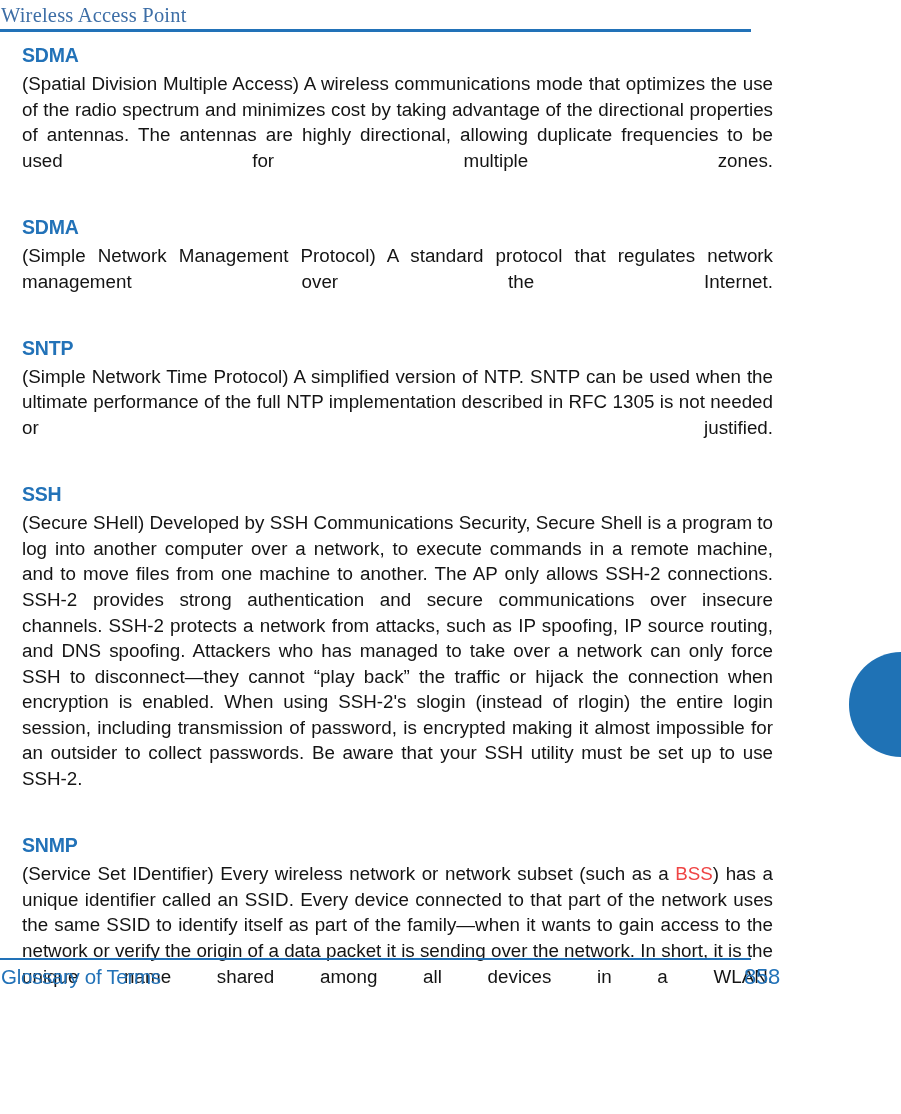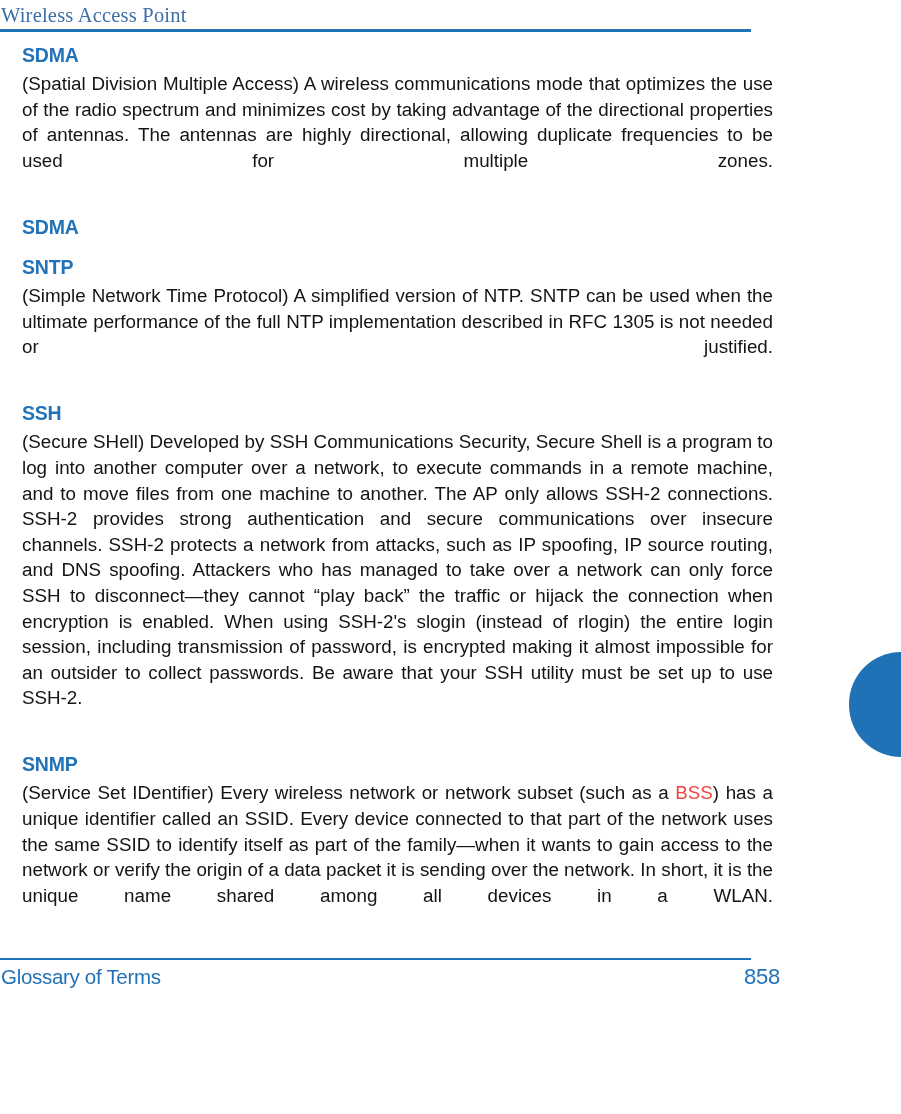--- a/index.html
+++ b/index.html
@@ -161,20 +161,21 @@
 
   <div class="content">
 
     <div class="term-block">
       <h2 class="term-heading">SDMA</h2>
       <p class="term-def">(Spatial Division Multiple Access) A wireless communications mode that optimizes the use of the radio spectrum and minimizes cost by taking advantage of the directional properties of antennas. The antennas are highly directional, allowing duplicate frequencies to be used for multiple zones.</p>
     </div>
 
     <div class="term-block">
       <h2 class="term-heading">SDMA</h2>
+      <p class="term-def">(Simple Network Management Protocol) A standard protocol that regulates network management over the Internet.</p>
     </div>
 
     <div class="term-block">
       <h2 class="term-heading">SNTP</h2>
       <p class="term-def">(Simple Network Time Protocol) A simplified version of NTP. SNTP can be used when the ultimate performance of the full NTP implementation described in RFC 1305 is not needed or justified.</p>
     </div>
 
     <div class="term-block">
       <h2 class="term-heading">SSH</h2>
       <p class="term-def">(Secure SHell) Developed by SSH Communications Security, Secure Shell is a program to log into another computer over a network, to execute commands in a remote machine, and to move files from one machine to another. The AP only allows SSH-2 connections. SSH-2 provides strong authentication and secure communications over insecure channels. SSH-2 protects a network from attacks, such as IP spoofing, IP source routing, and DNS spoofing. Attackers who has managed to take over a network can only force SSH to disconnect—they cannot “play back” the traffic or hijack the connection when encryption is enabled. When using SSH-2's slogin (instead of rlogin) the entire login session, including transmission of password, is encrypted making it almost impossible for an outsider to collect passwords. Be aware that your SSH utility must be set up to use SSH-2.</p>

